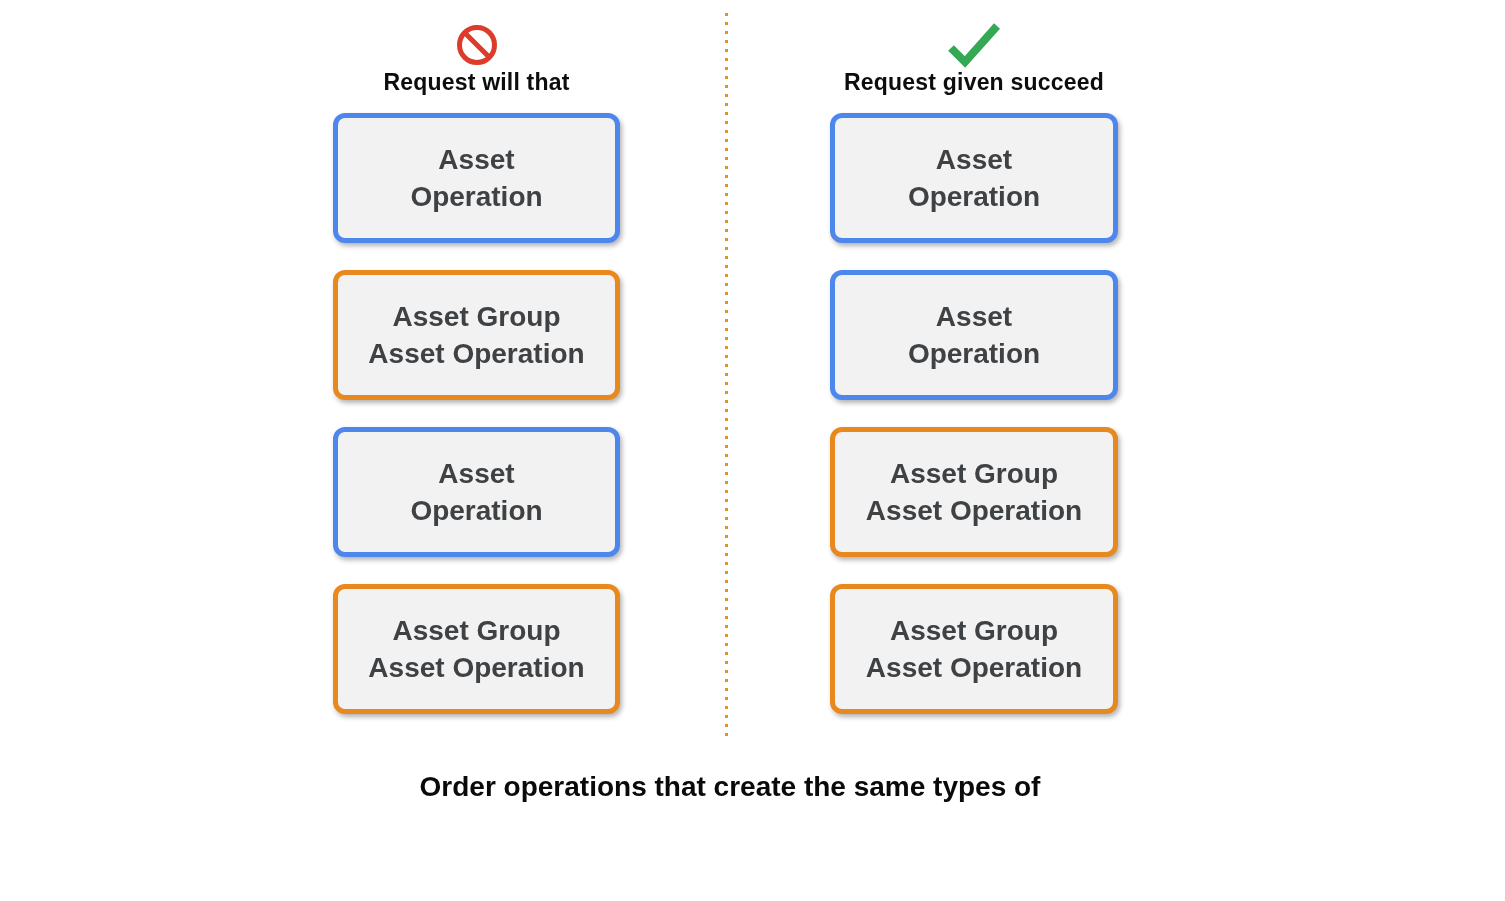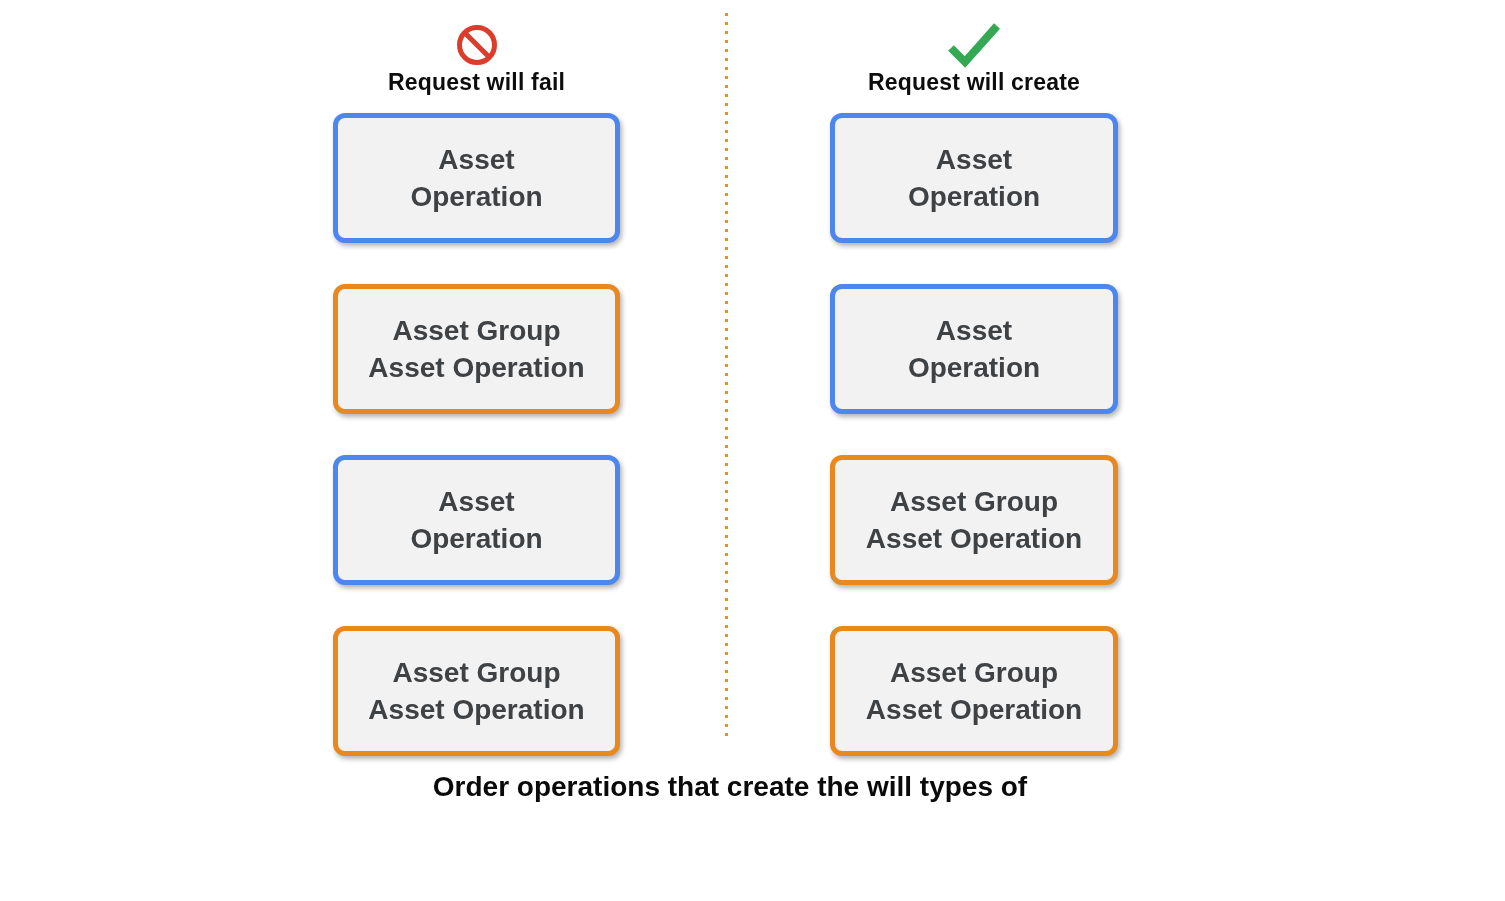--- a/index.html
+++ b/index.html
@@ -33,21 +33,21 @@
     margin-top: 3px;
     font-size: 23px;
     font-weight: bold;
     color: #0d0d0d;
     letter-spacing: 0.2px;
     white-space: nowrap;
   }
   .box {
     width: 100%;
     height: 130px;
-    margin-bottom: 41px;
+    margin-bottom: 27px;
     border-radius: 12px;
     background: #f2f2f2;
     border: 5px solid #4d86ec;
     box-shadow: 2px 3px 5px rgba(0,0,0,0.30);
     display: flex;
     flex-direction: column;
     align-items: center;
     justify-content: center;
     text-align: center;
     font-size: 28px;
@@ -83,21 +83,21 @@
 <div class="canvas">
 
   <div class="column fail">
     <div class="col-top">
       <div class="col-icon">
         <svg width="42" height="42" viewBox="0 0 42 42">
           <circle cx="21" cy="21" r="17.5" fill="none" stroke="#dc3c2b" stroke-width="5"></circle>
           <line x1="9.2" y1="9.2" x2="32.8" y2="32.8" stroke="#dc3c2b" stroke-width="5"></line>
         </svg>
       </div>
-      <div class="col-header">Request will fail</div>
+      <div class="col-header">Request will that</div>
     </div>
     <div class="box blue">
       <div>Asset</div>
       <div>Operation</div>
     </div>
     <div class="box orange">
       <div>Asset Group</div>
       <div>Asset Operation</div>
     </div>
     <div class="box blue">
@@ -112,37 +112,37 @@
 
   <div class="divider"></div>
 
   <div class="column succeed">
     <div class="col-top">
       <div class="col-icon">
         <svg width="58" height="46" viewBox="0 0 58 46">
           <path d="M6 26 L20 40 L52 4" fill="none" stroke="#34a853" stroke-width="8" stroke-linejoin="miter" stroke-linecap="butt"></path>
         </svg>
       </div>
-      <div class="col-header">Request will create</div>
+      <div class="col-header">Request given succeed</div>
     </div>
     <div class="box blue">
       <div>Asset</div>
       <div>Operation</div>
     </div>
     <div class="box blue">
       <div>Asset</div>
       <div>Operation</div>
     </div>
     <div class="box orange">
       <div>Asset Group</div>
       <div>Asset Operation</div>
     </div>
     <div class="box orange">
       <div>Asset Group</div>
       <div>Asset Operation</div>
     </div>
   </div>
 
   <div class="caption">
-    <div>Order operations that create the will types of</div>
+    <div>Order operations that create the same types of</div>
   </div>
 
 </div>
 
 </body></html>

